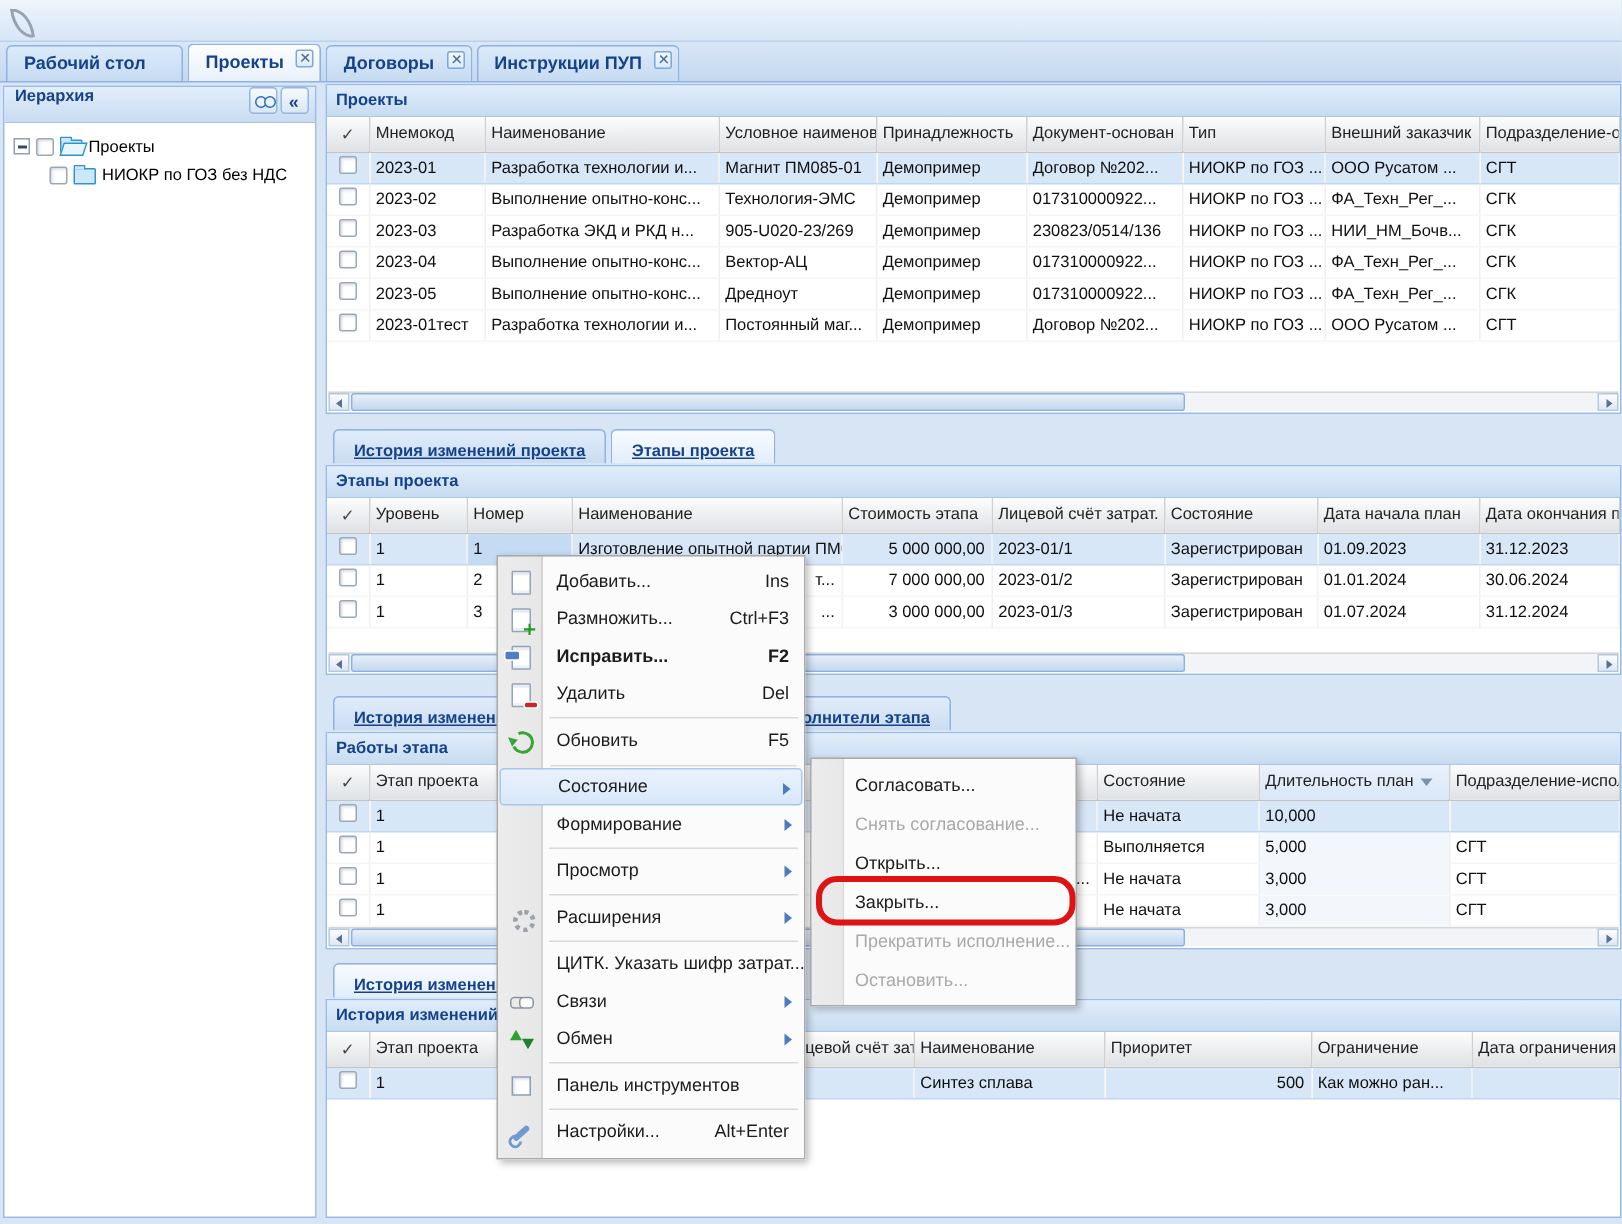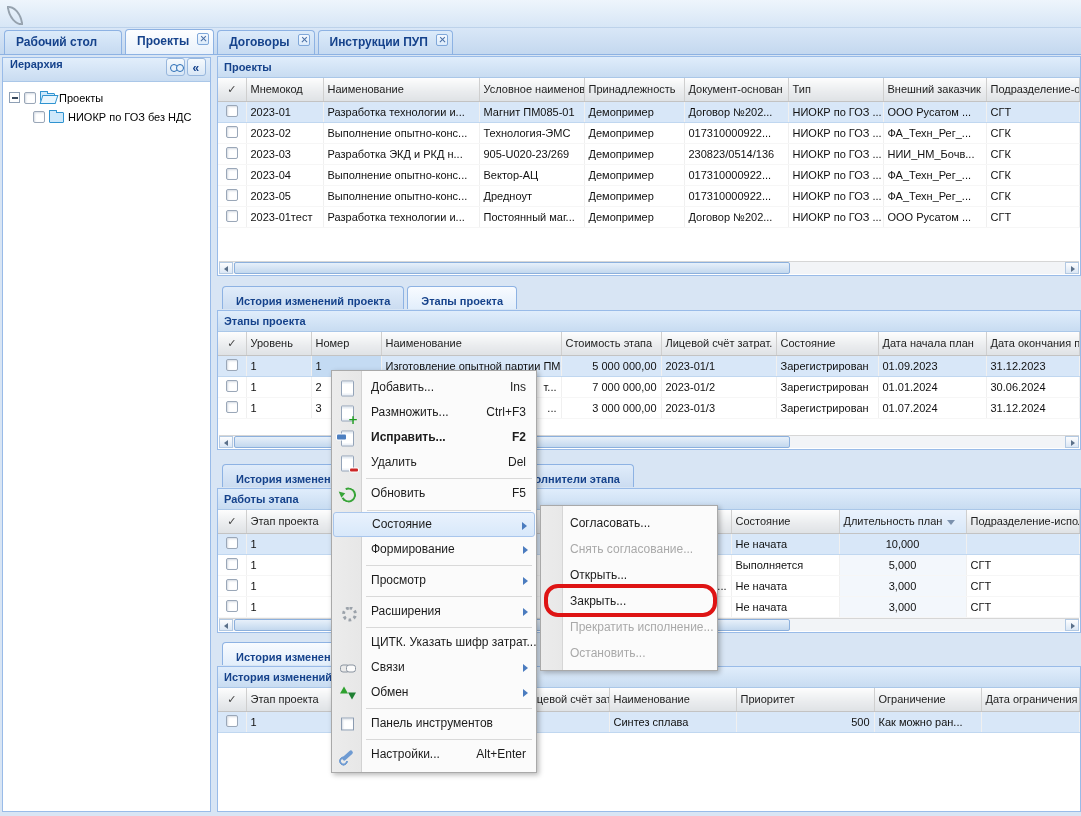--- a/index.html
+++ b/index.html
@@ -76,40 +76,40 @@
   .p-stages   { top:254px; height:140px; }
   .p-works    { top:432px; height:145px; }
   .p-history  { top:610px; height:146px; }
   .panel-title { height:21px; line-height:20px; padding:0 6px; font-weight:bold; font-size:11px;
     color:#15428b; background:linear-gradient(#e0edfb,#c8dcf1); border-bottom:1px solid #aac7e8; }
 
   .tabstrip { position:absolute; left:0; width:864px; height:24px; display:flex; align-items:flex-end; padding-left:5px; }
   .tabs2 { top:229px; } .tabs3 { top:407px; } .tabs4 { top:585px; }
   .stab { height:23px; line-height:22px; padding:3px 13px; margin-right:3px; font-size:11px; font-weight:bold;
     color:#15428b; background:linear-gradient(#e0ecfa,#cbdcf1); border:1px solid #8db2e3; border-bottom:none;
-    border-radius:4px 4px 0 0; white-space:nowrap; }
+    border-radius:4px 4px 0 0; white-space:nowrap;text-decoration:underline; }
   .stab.active { background:linear-gradient(#f8fbff,#e2eefb); }
 
   
   table.grid { border-collapse:collapse; table-layout:fixed; width:862px; }
   .grid th { height:23px; padding:0 4px; text-align:left; font-weight:normal; font-size:11px; color:#222;
     background:linear-gradient(#fdfdfd,#ebedef 55%,#dfe2e5); border-right:1px solid #cfcfcf;
     border-bottom:1px solid #c3c3c3; overflow:hidden; white-space:nowrap; position:relative; }
   .grid td { height:21px; padding:0 4px; font-size:11px; color:#101010; border-right:1px solid #f0f0f0;
     border-bottom:1px solid #f6f6f6; overflow:hidden; white-space:nowrap; }
   .grid tr.selected td { background:#d8e7f8; border-bottom-color:#c0d7f0; }
   .cb-col { text-align:center !important; }
   .hcheck { font-size:11px; color:#444; }
   .g-stages td:nth-child(5) { text-align:right; }
   .g-stages tbody tr:nth-child(2) td:nth-child(4),
   .g-stages tbody tr:nth-child(3) td:nth-child(4) { text-align:right; }
   .g-stages tbody tr.selected td:nth-child(3) { background:#c4dbf3; }
   .g-works td:nth-child(3) { text-align:right; }
   .g-works th:nth-child(5) { background:linear-gradient(#eaf2fc,#d8e7f8); }
-  .g-works td:nth-child(5) { text-align:center; background:#f3f7fc; }
+  .g-works td:nth-child(5) { text-align:left; background:#f3f7fc; }
   .g-works tr.selected td:nth-child(5) { background:#d8e7f8; }
   .g-history td:nth-child(6) { text-align:right; }
   .sortarrow { display:inline-block; width:0; height:0; margin-left:5px; vertical-align:middle;
     border-left:4px solid transparent; border-right:4px solid transparent; border-top:5px solid #7b91ad; }
 
   
   .hscroll { position:absolute; left:1px; right:1px; bottom:1px; height:13px; background:#f2f4f7;
     border-top:1px solid #d6d6d6; }
   .sbtn { position:absolute; top:0; width:14px; height:12px; background:linear-gradient(#fdfdfe,#dbe7f5);
     border:1px solid #b3c9e2; }

